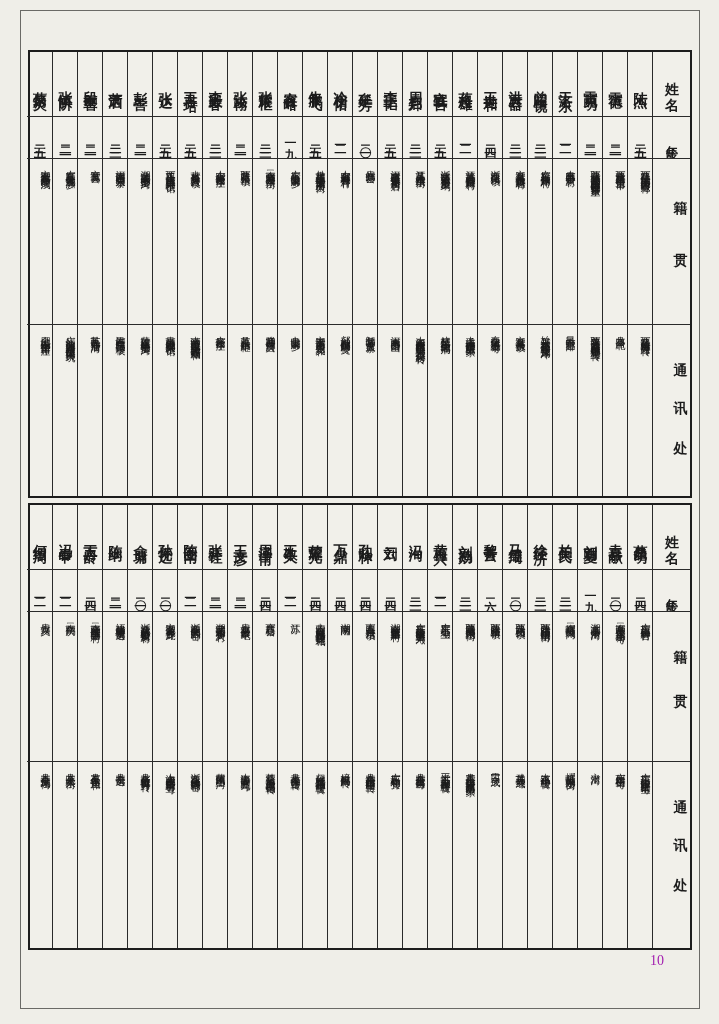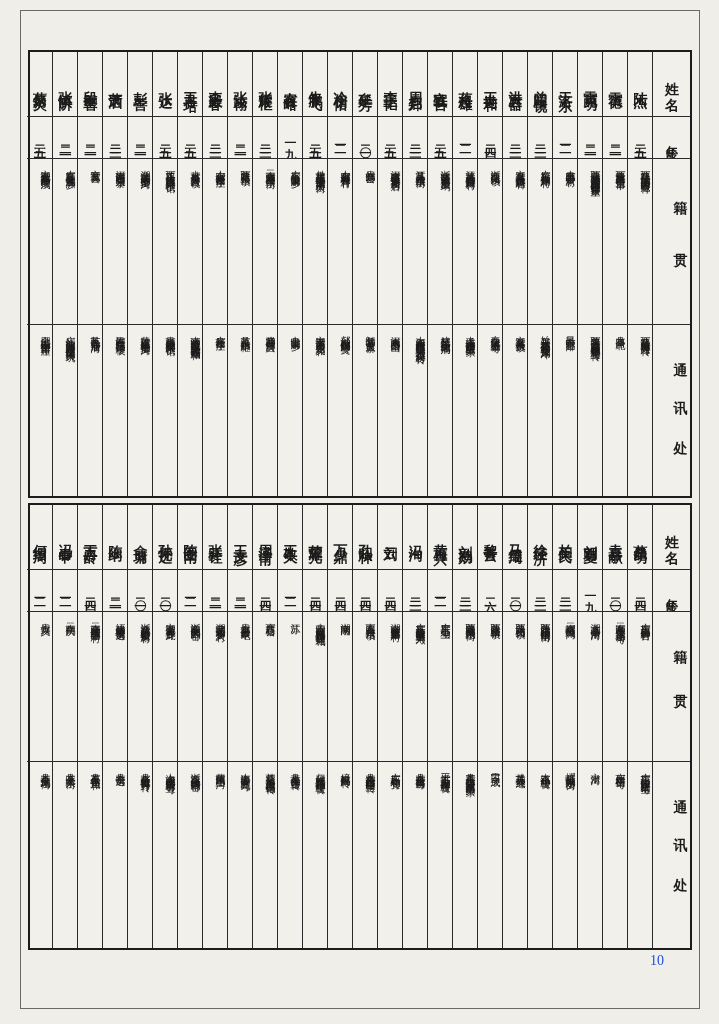--- a/index.html
+++ b/index.html
@@ -46,21 +46,21 @@
   .agetext  { font-size:12px; font-weight:700; letter-spacing:2px; }
   .smalltext{ font-size:10px; line-height:11.5px; letter-spacing:1px; height:100%; }
   
   .h-name    { font-size:14px; font-weight:700; letter-spacing:16px; padding-top:6px; }
   .h-age     { font-size:12px; font-weight:700; letter-spacing:3px; }
   .h-origin  { font-size:14px; font-weight:700; letter-spacing:52px; padding-top:28px; }
   .t2 .h-origin { letter-spacing:44px; padding-top:24px; }
   .h-contact { font-size:14px; font-weight:700; letter-spacing:40px; padding-top:22px; }
   .page-num {
     position:absolute; left:650px; top:953px;
-    font-size:14px; color:#1d4ed8;
+    font-size:14px; color:#a21caf;
   }
 </style>
 </head>
 <body>
 
 <div class="frame"></div>
 
 <div class="table t1">
   <div class="col hcol">
     <div class="cell name-cell">

